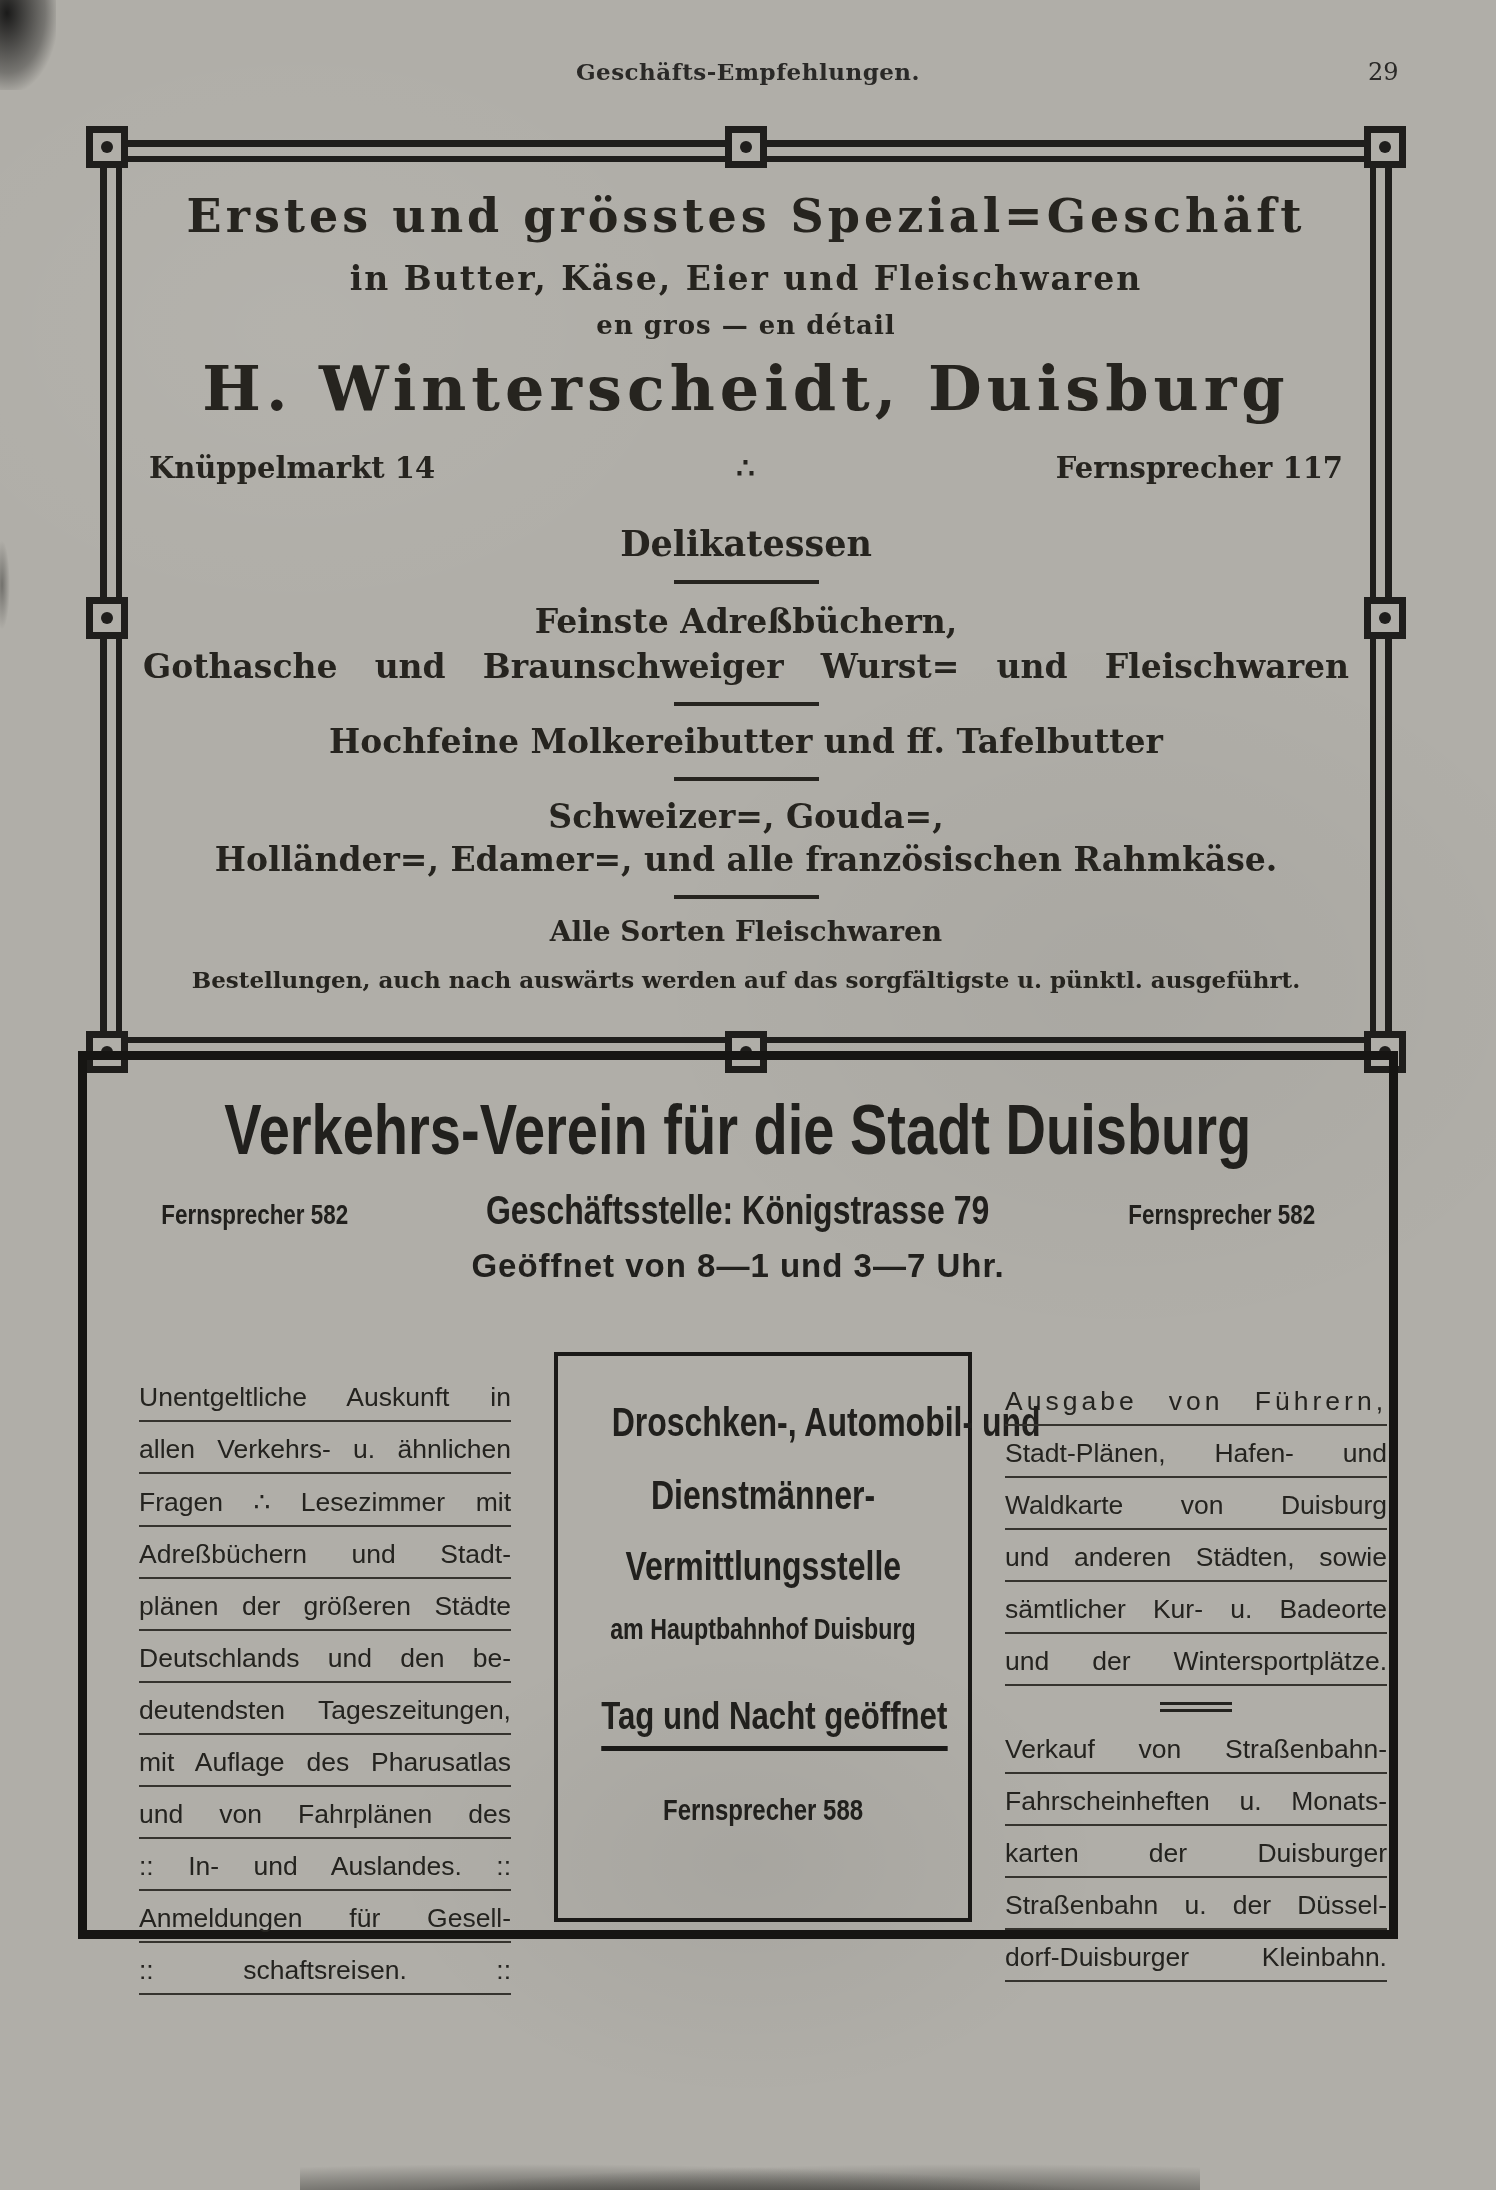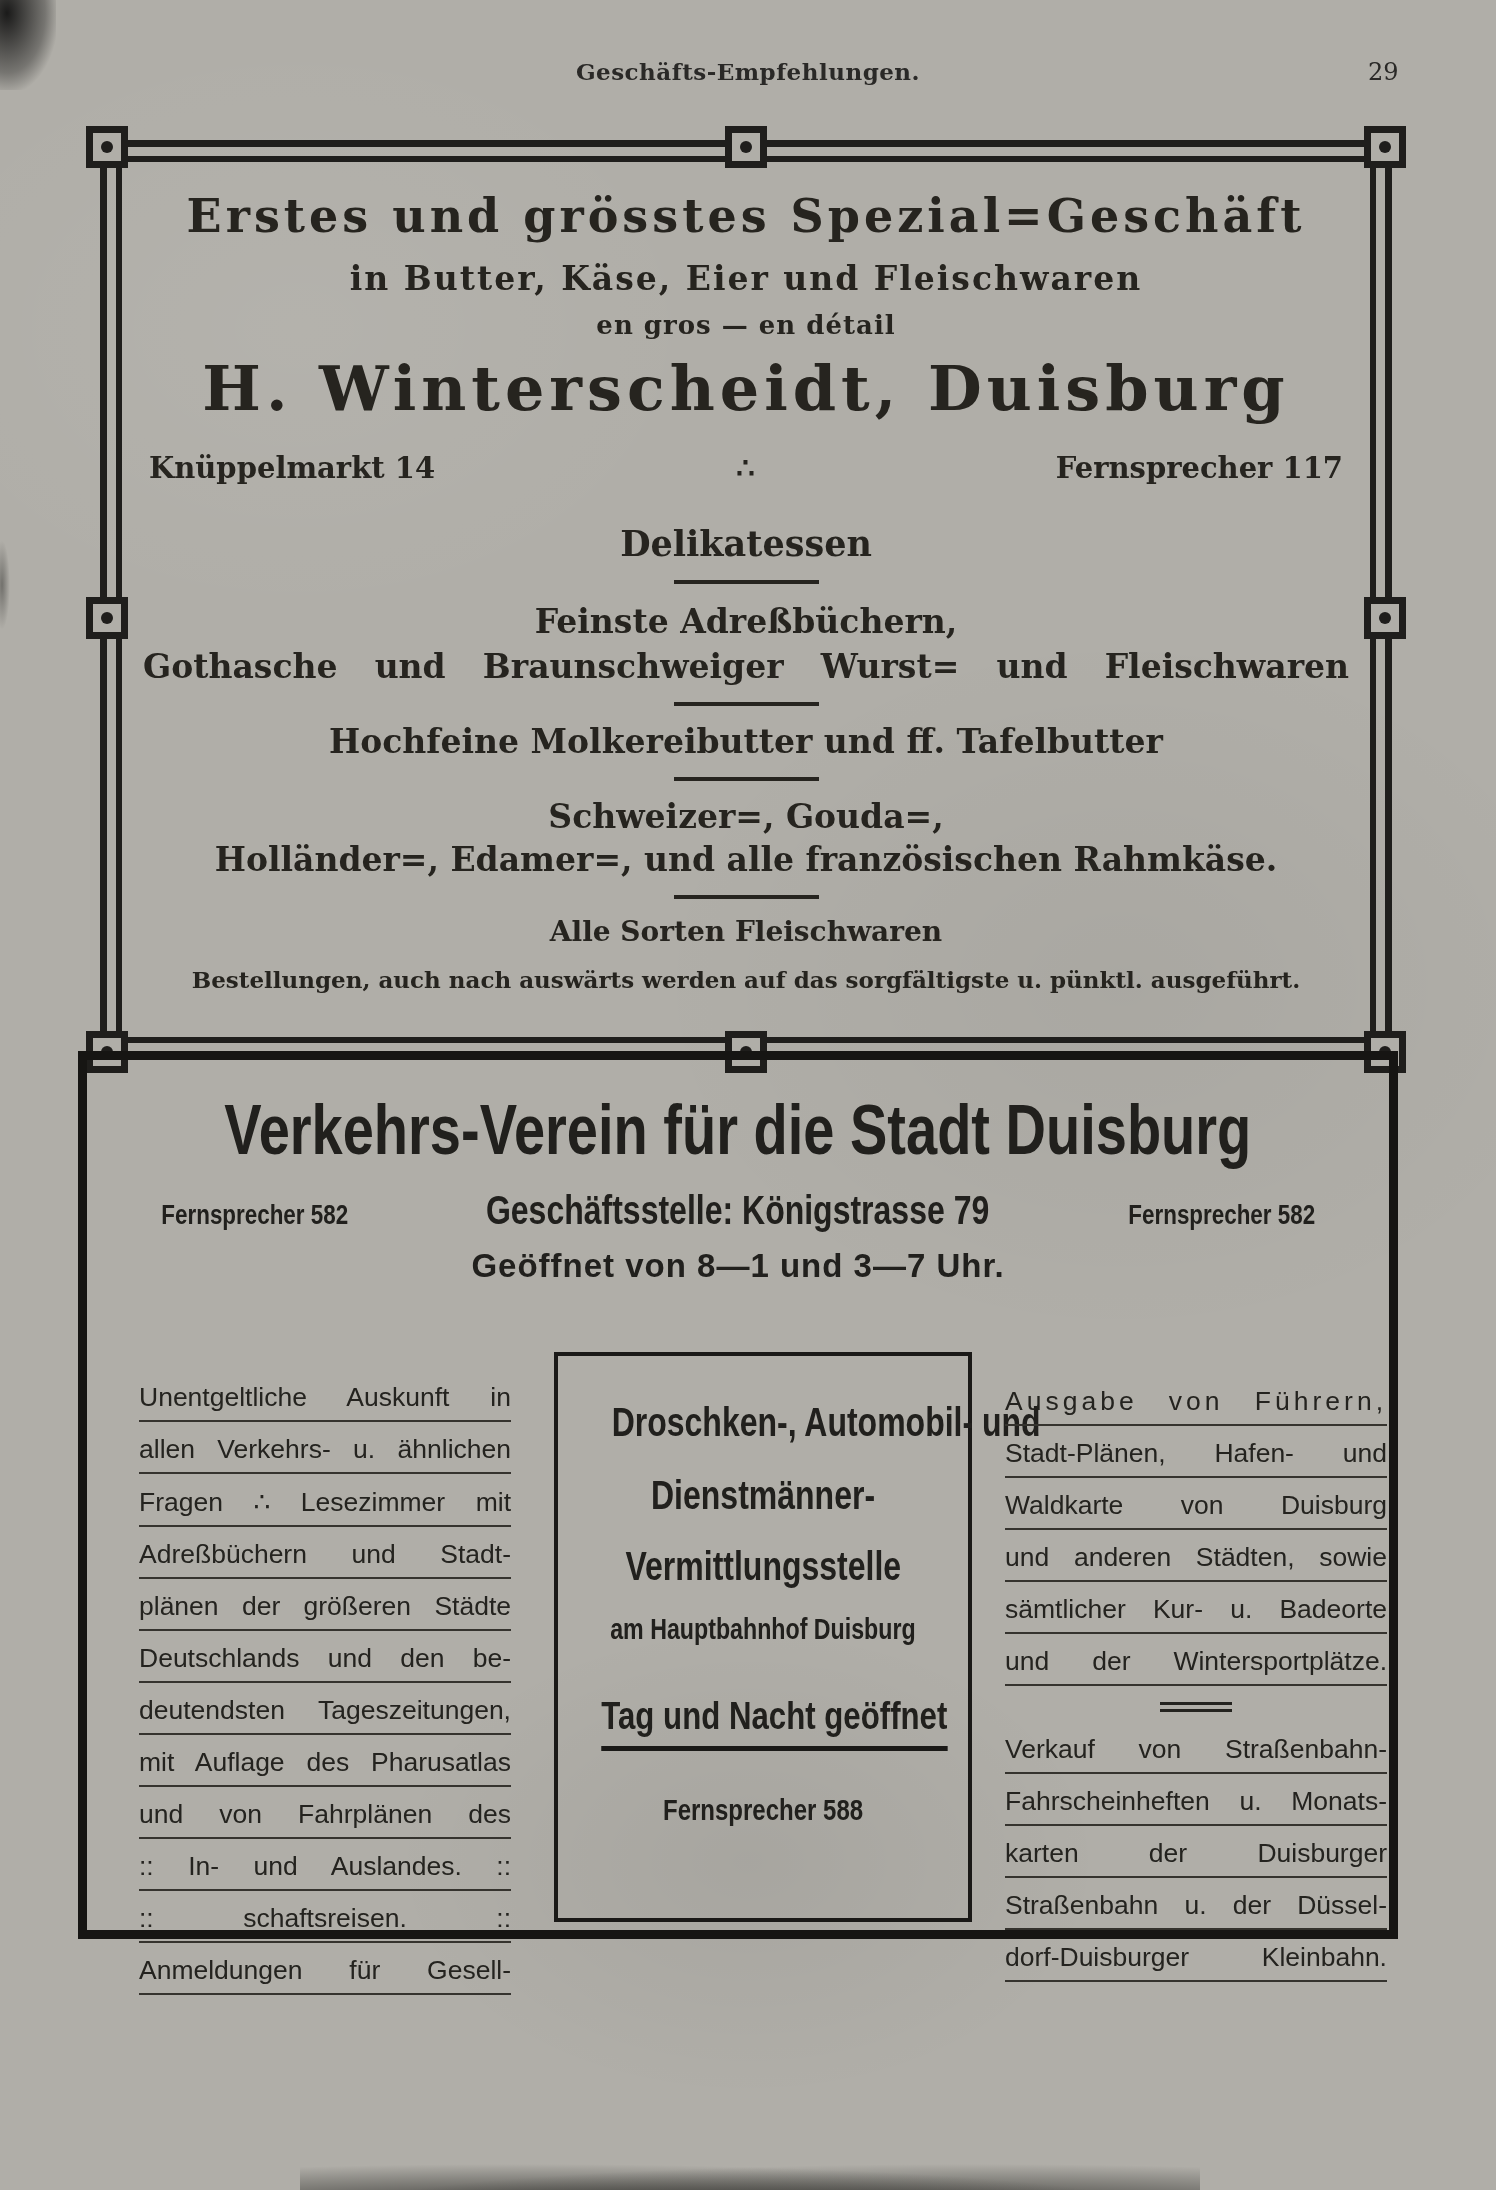--- a/index.html
+++ b/index.html
@@ -152,22 +152,22 @@
         <div class="uline">Unentgeltliche Auskunft in</div>
         <div class="uline">allen Verkehrs- u. ähnlichen</div>
         <div class="uline">Fragen ∴ Lesezimmer mit</div>
         <div class="uline">Adreßbüchern und Stadt-</div>
         <div class="uline">plänen der größeren Städte</div>
         <div class="uline">Deutschlands und den be-</div>
         <div class="uline">deutendsten Tageszeitungen,</div>
         <div class="uline">mit Auflage des Pharusatlas</div>
         <div class="uline">und von Fahrplänen des</div>
         <div class="uline">:: In- und Auslandes. ::</div>
+        <div class="uline">Anmeldungen für Gesell-</div>
         <div class="uline">:: schaftsreisen. ::</div>
-        <div class="uline">Anmeldungen für Gesell-</div>
       </div>
 
       <div class="centerBox">
         <div class="cb-l1"><span class="cond">Droschken-, Automobil- und</span></div>
         <div class="cb-l2"><span class="cond">Dienstmänner-</span></div>
         <div class="cb-l3"><span class="cond">Vermittlungsstelle</span></div>
         <div class="cb-l4"><span class="cond">am Hauptbahnhof Duisburg</span></div>
         <div class="cb-l5"><span class="cond">Tag und Nacht geöffnet</span></div>
         <div class="cb-l6"><span class="cond">Fernsprecher 588</span></div>
       </div>

